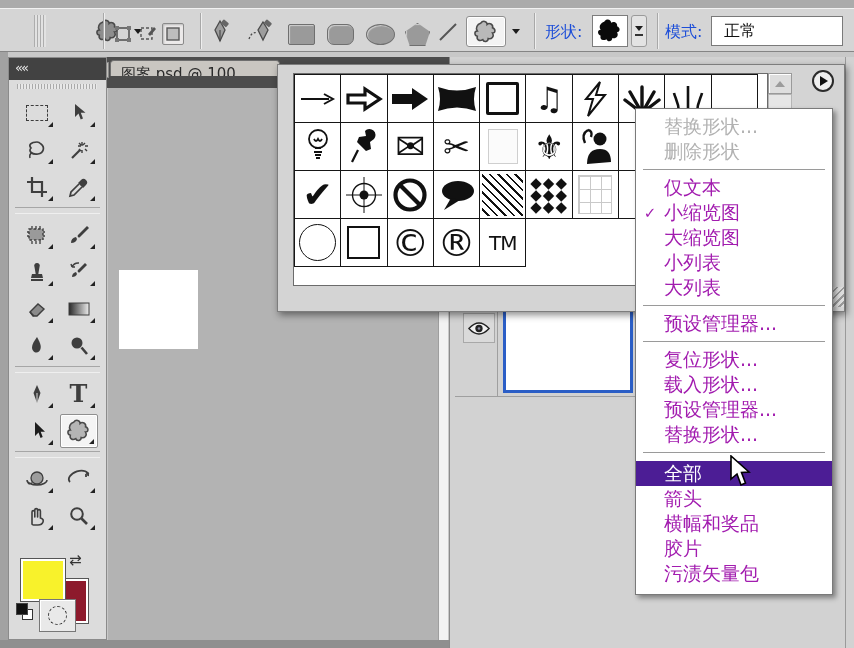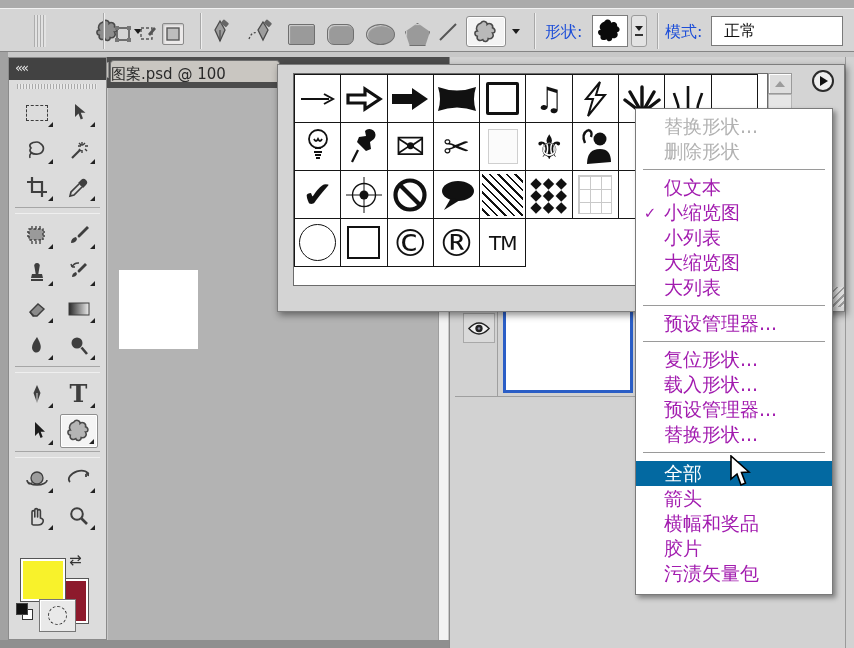--- a/index.html
+++ b/index.html
@@ -50,22 +50,22 @@
   .mini-colors { left:7px; top:52px; width:20px; height:20px; }
   .mini-w { position:absolute; left:6px; top:6px; width:11px; height:11px; background:#fff; border:1px solid #333; }
   .mini-b { position:absolute; left:0; top:0; width:12px; height:12px; background:#111; border:1px solid #444; }
   .swap-arrows { left:60px; top:0px; font-size:15px; color:#333; }
   .quickmask { left:30px; top:541px; width:37px; height:33px; background:#e9e9e9; border:1px solid #777;
     box-shadow:inset 1px 1px 0 #fff; display:flex; align-items:center; justify-content:center; }
   .qm-circle { width:19px; height:19px; border:1.6px dashed #333; border-radius:50%; }
 
   
   .tabbar { left:107px; top:57px; width:348px; height:31px; background:#4c4c4c; }
-  .doc-tab { left:110px; top:60px; width:170px; height:22px; background:#c9c6c1; border:1px solid #6e6e6e;
-    border-bottom:none; border-radius:4px 4px 0 0; font-size:15px; color:#2a2a2a; line-height:27px; 
+  .doc-tab { left:110px; top:60px; width:170px; height:16px; background:#c9c6c1; border:1px solid #6e6e6e;
+    border-bottom:none; border-radius:4px 4px 0 0; font-size:15px; color:#2a2a2a; line-height:27px; padding-left:10px;
     white-space:nowrap; overflow:hidden; }
   .tab-close { left:95px; top:62px; width:14px; height:16px; background:#c3c0bb; border:1px solid #888;
     font-size:11px; line-height:14px; text-align:center; color:#333; }
   .canvas { left:108px; top:88px; width:330px; height:552px; background:#b3b3b3; }
   .art-square { left:119px; top:270px; width:79px; height:79px; background:#fff; }
   .canvas-scroll { left:438px; top:88px; width:10px; height:552px; background:#f2f2f2; border-left:1px solid #9e9e9e; }
 
   
   .layers-panel { left:449px; top:57px; width:405px; height:591px; background:#d2d2d2; border-left:1px solid #8a8a8a; }
   .lp-line-top { left:455px; top:305px; width:190px; height:1px; background:#9f9f9f; }
@@ -96,21 +96,21 @@
   .resize-grip { left:551px; top:222px; width:15px; height:20px;
     background:repeating-linear-gradient(135deg,#999 0 2px,#ddd 2px 5px); }
 
   
   .context-menu { left:635px; top:108px; width:198px; background:#fff; border:1px solid #7a7a7a;
     box-shadow:3px 3px 5px rgba(0,0,0,.4); padding:5px 0 8px 0; z-index:50; }
   .menu-item { height:25px; display:flex; align-items:center; font-size:19px; color:#a21caf; cursor:default; }
   .menu-check { width:28px; text-align:center; font-size:15px; font-weight:bold; flex:0 0 28px; }
   .menu-label { white-space:nowrap; }
   .menu-item.disabled { color:#b2b2b2; }
-  .menu-item.highlighted { background:#0369a1; color:#fff;margin-top:8px; }
+  .menu-item.highlighted { background:#4c1d95; color:#fff;margin-top:8px; }
   .menu-sep { border-top:1px solid #9a9a9a; margin:5px 7px; }
 
   .cursor { left:728px; top:455px; z-index:99; pointer-events:none; }
 </style>
 </head>
 <body>
 
 <div class="abs top-strip"></div>
 <div class="abs left-strip"></div>
 <div class="abs bottom-strip"></div>
@@ -559,25 +559,25 @@
     <div class="menu-item">
       <span class="menu-check"></span>
       <span class="menu-label">仅文本</span>
     </div>
     <div class="menu-item">
       <span class="menu-check">✓</span>
       <span class="menu-label">小缩览图</span>
     </div>
     <div class="menu-item">
       <span class="menu-check"></span>
+      <span class="menu-label">大缩览图</span>
+    </div>
+    <div class="menu-item">
+      <span class="menu-check"></span>
       <span class="menu-label">小列表</span>
-    </div>
-    <div class="menu-item">
-      <span class="menu-check"></span>
-      <span class="menu-label">大缩览图</span>
     </div>
     <div class="menu-item">
       <span class="menu-check"></span>
       <span class="menu-label">大列表</span>
     </div>
     <div class="menu-sep"></div>
     <div class="menu-item">
       <span class="menu-check"></span>
       <span class="menu-label">预设管理器...</span>
     </div>

